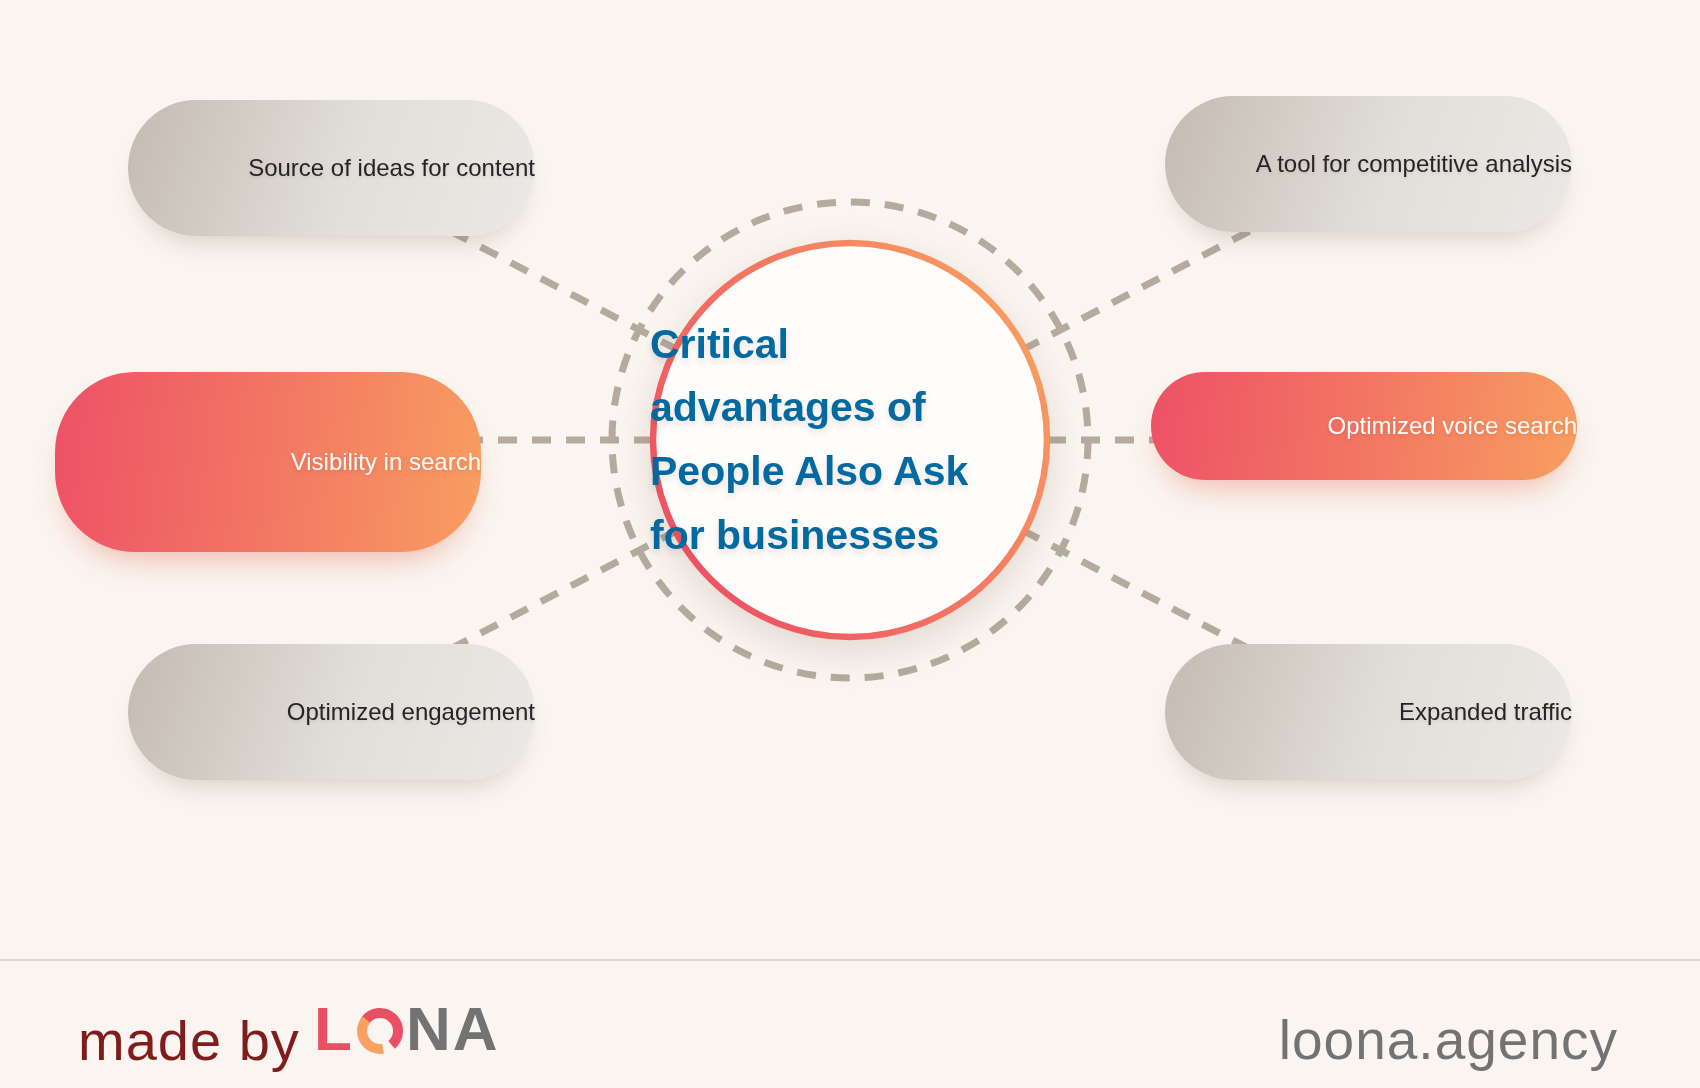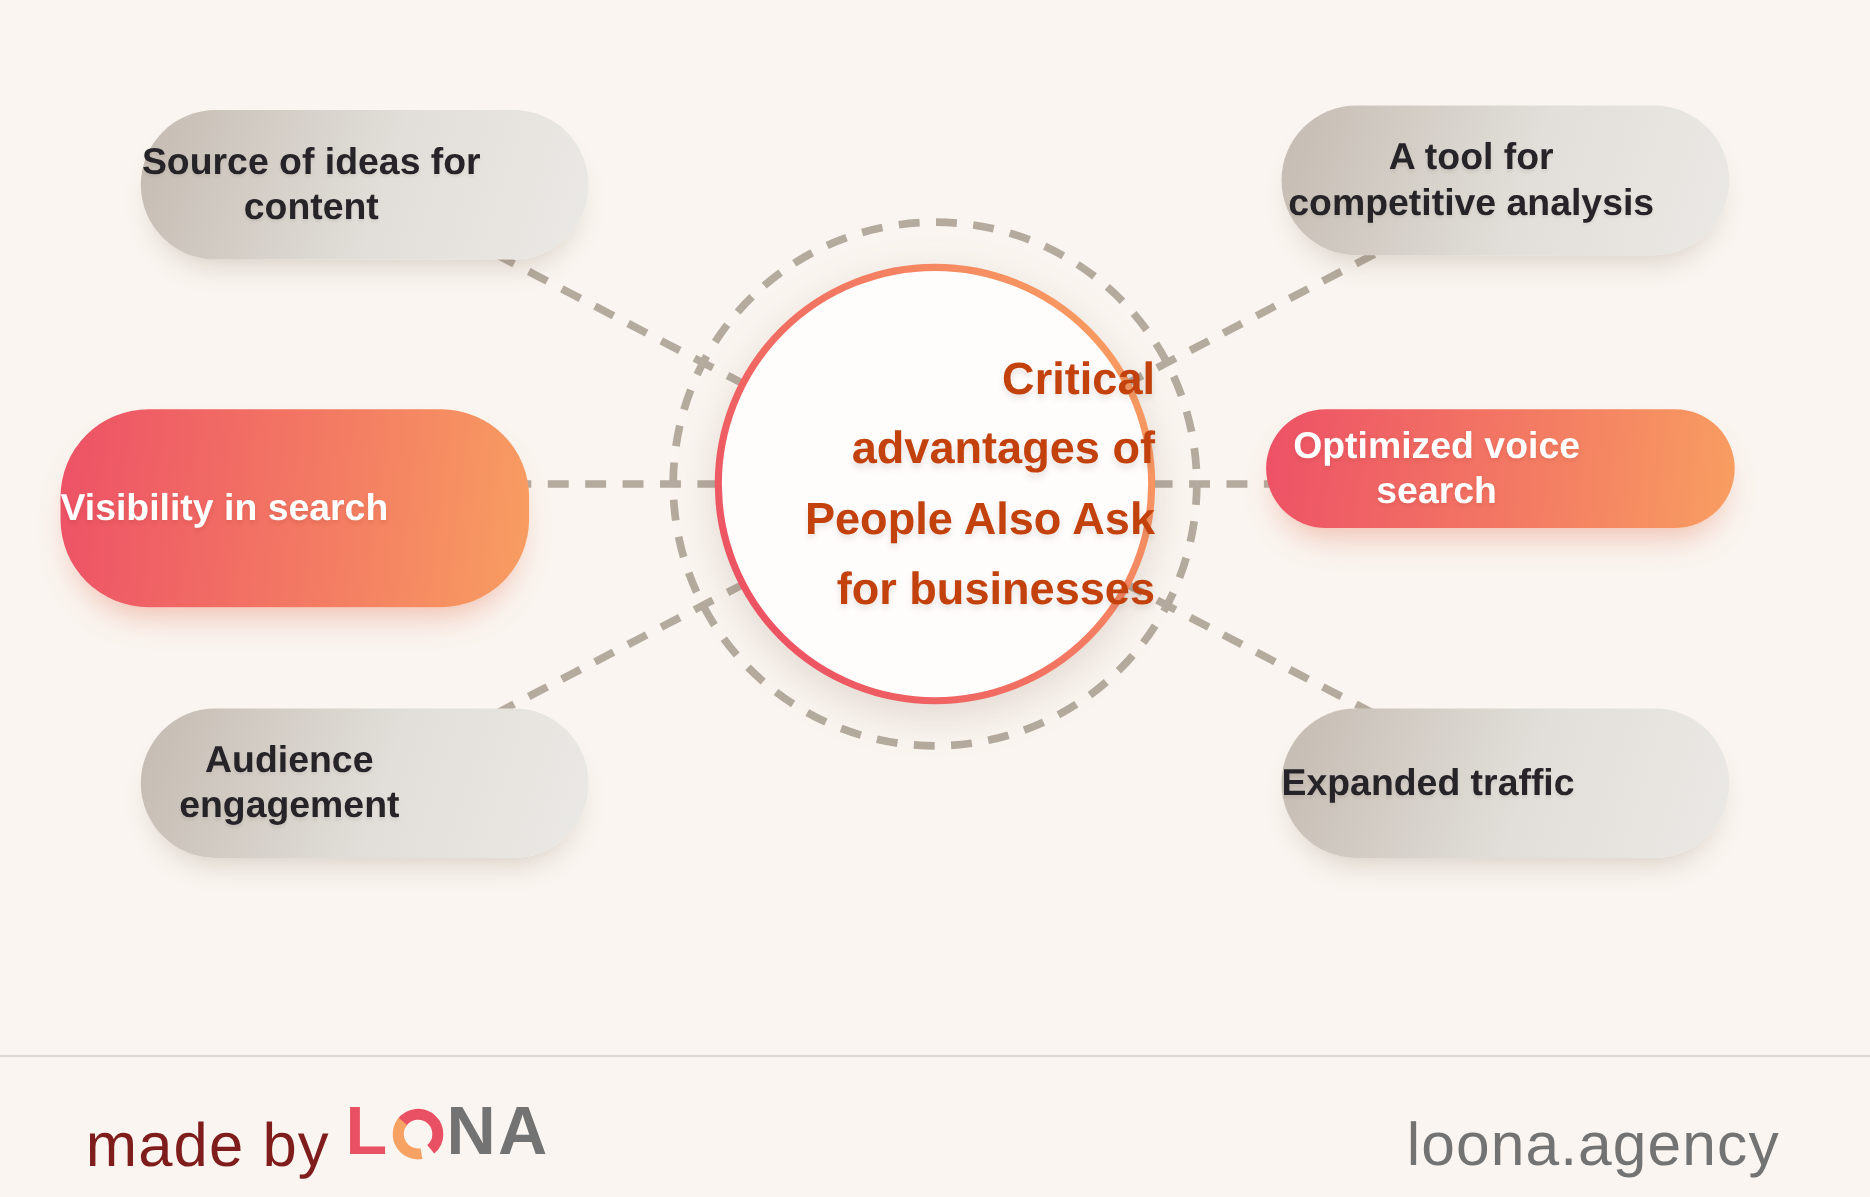--- a/index.html
+++ b/index.html
@@ -6,22 +6,22 @@
   body{
     width:1700px;height:1088px;overflow:hidden;
     font-family:"Liberation Sans","DejaVu Sans",sans-serif;
     background:#faf5f0;
   }
   .stage{position:relative;width:1700px;height:1088px;background:#faf5f0;}
   .wires{position:absolute;left:0;top:0;}
 
   
   .pill{
-    position:absolute;display:flex;align-items:center;justify-content:flex-start;
-    text-align:center;font-weight:bold;font-size:34px;line-height:1.2;
+    position:absolute;display:flex;align-items:center;justify-content:flex-end;
+    text-align:center;font-weight:normal;font-size:24px;line-height:1.2;
     border-radius:80px;
   }
   .pill span{display:block;}
   .pill.gray{
     background:linear-gradient(108deg,#c4bbb1 0%,#e2dfda 55%,#ebe9e5 100%);
     color:#262428;
     box-shadow:0 16px 26px -12px rgba(120,100,80,.28);
     text-shadow:0 2px 3px rgba(90,70,60,.10);
   }
   .pill.accent{
@@ -39,22 +39,22 @@
   #node-tl span{max-width:310px;}
   #node-tr span{max-width:345px;}
   #node-mr span{max-width:310px;}
   #node-bl span{max-width:270px;}
   #node-ml span,#node-br span{white-space:nowrap;}
 
   
   .center-title{
     position:absolute;left:650px;top:242px;width:400px;height:396px;
     display:flex;flex-direction:column;justify-content:center;
-    text-align:right;font-size:41px;font-weight:bold;line-height:1.55;
-    color:#c2410c;text-shadow:0 4px 6px rgba(90,70,60,.15);
+    text-align:left;font-size:41px;font-weight:bold;line-height:1.55;
+    color:#0369a1;text-shadow:0 4px 6px rgba(90,70,60,.15);
   }
 
   
   .footer-divider{position:absolute;left:0;top:959px;width:1700px;height:2px;background:#ddd7d1;}
   .made-by{position:absolute;left:78px;top:1008px;font-size:56px;color:#7f1d1d;letter-spacing:1px;}
   .logo{position:absolute;left:314px;top:998px;display:flex;align-items:center;font-weight:bold;font-size:62px;line-height:1;}
   .logo-l{color:#ea5064;}
   .logo-na{color:#737373;letter-spacing:2px;}
   .logo-o{width:50px;height:54px;margin:4px 1px 0 3px;}
   .site-url{position:absolute;right:82px;top:1008px;font-size:55px;color:#737373;letter-spacing:1px;}
@@ -84,21 +84,21 @@
     <circle cx="850" cy="440" r="197" fill="#fffdfc" stroke="url(#ringGrad)" stroke-width="6.5" style="filter:drop-shadow(0 12px 18px rgba(120,90,70,.18));"></circle>
   </svg>
 
   <div class="pill gray" id="node-tl">
     <span>Source of ideas for content</span>
   </div>
   <div class="pill accent" id="node-ml">
     <span>Visibility in search</span>
   </div>
   <div class="pill gray" id="node-bl">
-    <span>Audience engagement</span>
+    <span>Optimized engagement</span>
   </div>
   <div class="pill gray" id="node-tr">
     <span>A tool for competitive analysis</span>
   </div>
   <div class="pill accent" id="node-mr">
     <span>Optimized voice search</span>
   </div>
   <div class="pill gray" id="node-br">
     <span>Expanded traffic</span>
   </div>

